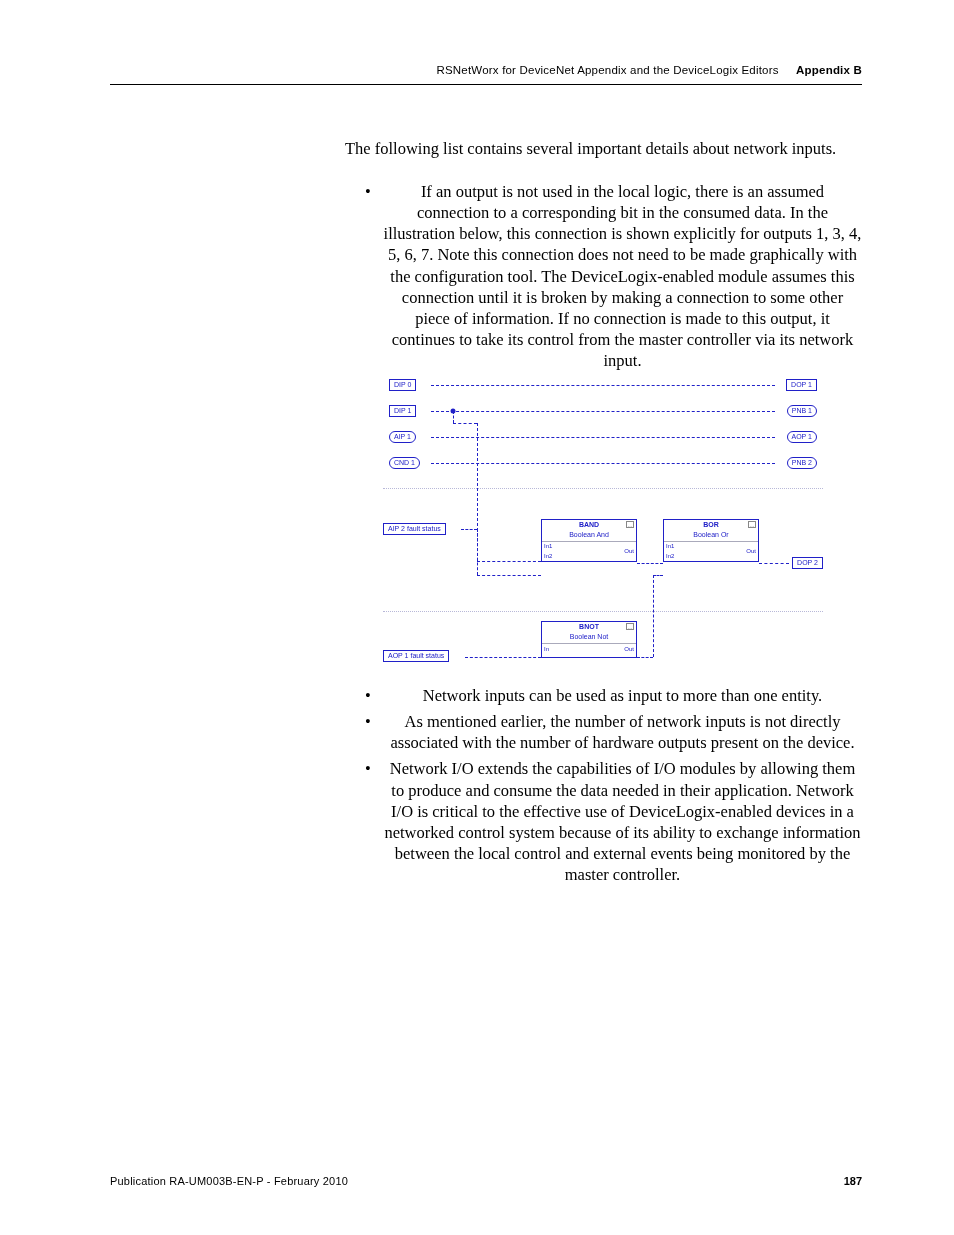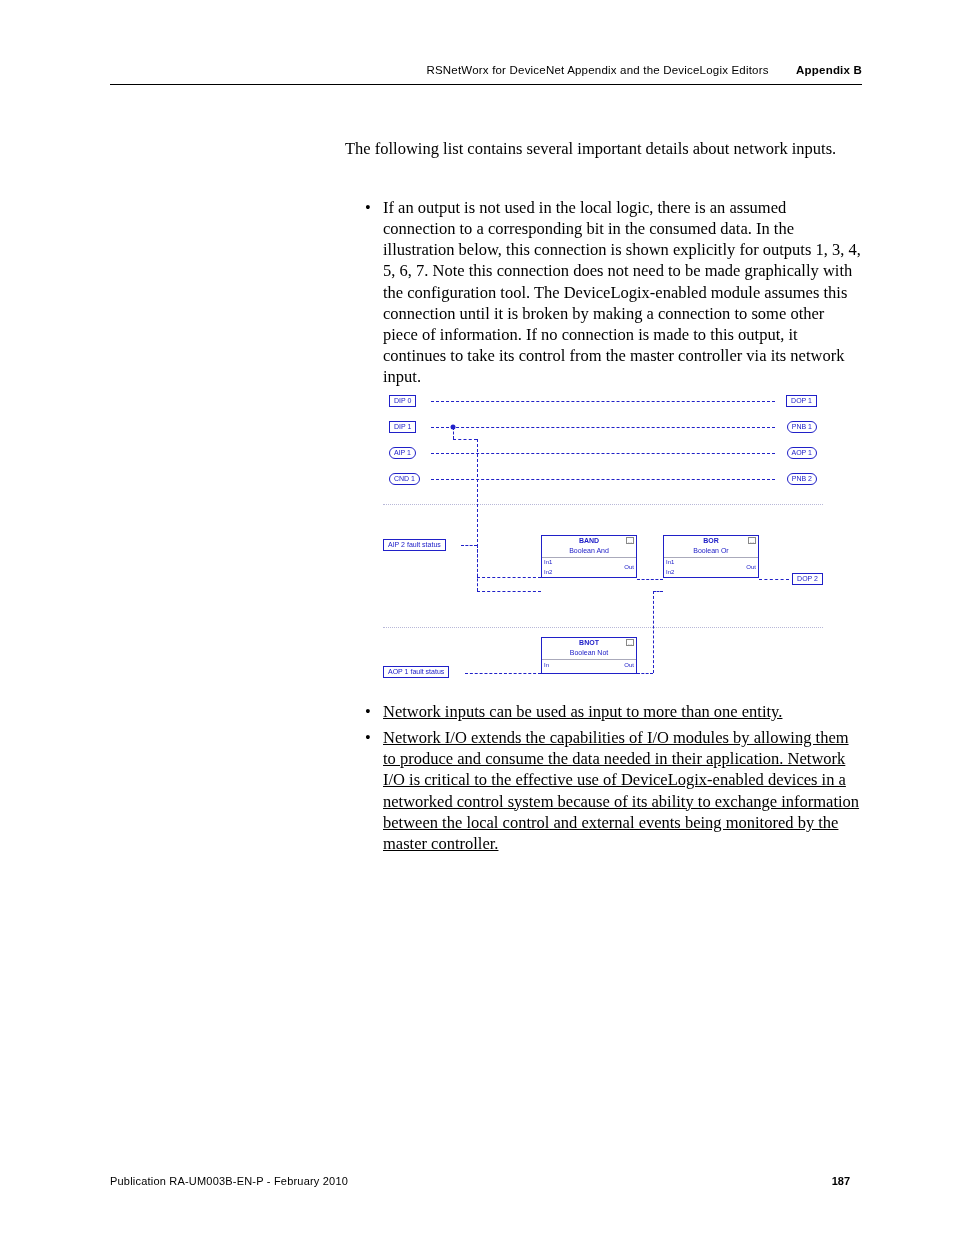--- a/index.html
+++ b/index.html
@@ -17,39 +17,39 @@
     left: 110px;
     right: 92px;
     border-bottom: 1.5px solid #000;
     padding-bottom: 8px;
     text-align: right;
     font-family: Arial, Helvetica, sans-serif;
     font-size: 11.5px;
     letter-spacing: 0.2px;
   }
   .header .light { font-weight: 400; }
-  .header .bold { font-weight: 700; margin-left: 24px; }
+  .header .bold { font-weight: 700; margin-left: 14px; }
   .content {
     position: absolute;
     top: 138px;
     left: 345px;
     right: 92px;
     font-size: 16.5px;
     line-height: 1.28;
   }
-  .intro { margin-bottom: 38px; }
-  ul { list-style: none; padding-left: 38px; }
+  .intro { margin-bottom: 22px; }
+  ul { list-style: none; padding-left: 38px; text-align: center; }
   li { position: relative; margin-bottom: 4px; }
   li::before {
     content: "•";
     position: absolute;
     left: -18px;
     top: 0;
   }
-  .tight li { margin-bottom: 5px; text-decoration: underline; }
+  .tight li { margin-bottom: 5px; }
   .diagram {
     margin: 8px 0 10px 38px;
     width: 440px;
     height: 296px;
     position: relative;
     font-family: Arial, Helvetica, sans-serif;
     font-size: 7px;
     color: #2020c8;
   }
   .tag {
@@ -117,21 +117,21 @@
     position: absolute;
     width: 5px; height: 5px;
     background: #2020c8;
     border-radius: 50%;
     transform: translate(-50%, -50%);
   }
   .footer {
     position: absolute;
     bottom: 48px;
     left: 110px;
-    right: 104px;
+    right: 92px;
     font-family: Arial, Helvetica, sans-serif;
     font-size: 11px;
     margin-top: 23px;
   }
   .footer .pub { float: left; letter-spacing: 0.2px; }
   .footer .pg { float: right; font-weight: 700; }
 </style>
 </head>
 <body>
 
@@ -219,20 +219,21 @@
         <span class="pl" style="top:2px;">In</span>
         <span class="pr" style="top:2px;">Out</span>
       </div>
     </div>
 
     <div class="hline" style="left:82px; top:278px; width:76px;"></div>
   </div>
 
   <ul class="tight">
     <li>Network inputs can be used as input to more than one entity.</li>
+    <li>As mentioned earlier, the number of network inputs is not directly associated with the number of hardware outputs present on the device.</li>
     <li>Network I/O extends the capabilities of I/O modules by allowing them to produce and consume the data needed in their application. Network I/O is critical to the effective use of DeviceLogix-enabled devices in a networked control system because of its ability to exchange information between the local control and external events being monitored by the master controller.</li>
   </ul>
 </div>
 
 <div class="footer">
   <span class="pub">Publication RA-UM003B-EN-P - February 2010</span>
   <span class="pg">187</span>
 </div>
 
 </body></html>

